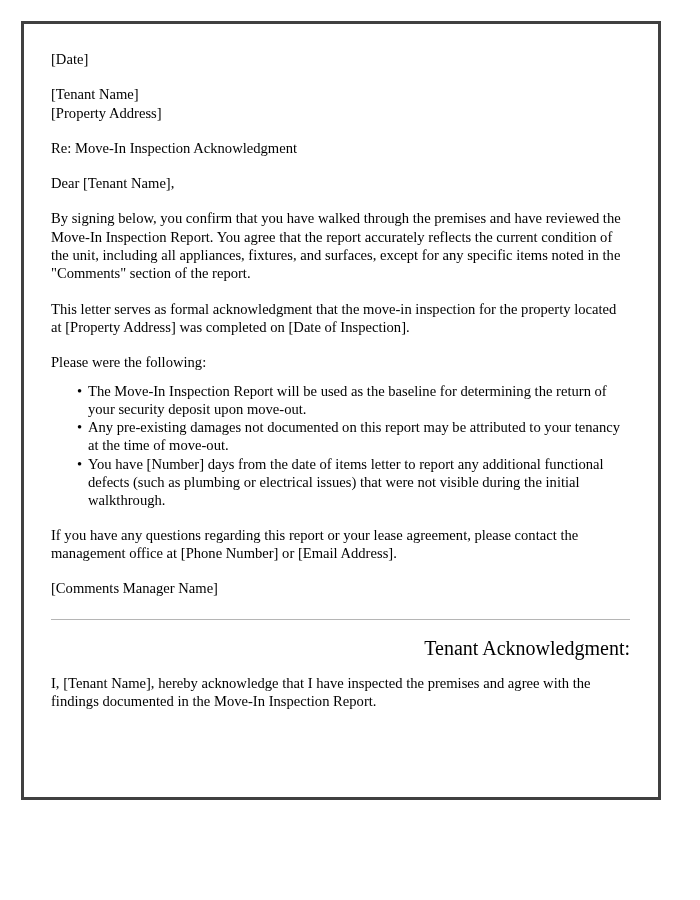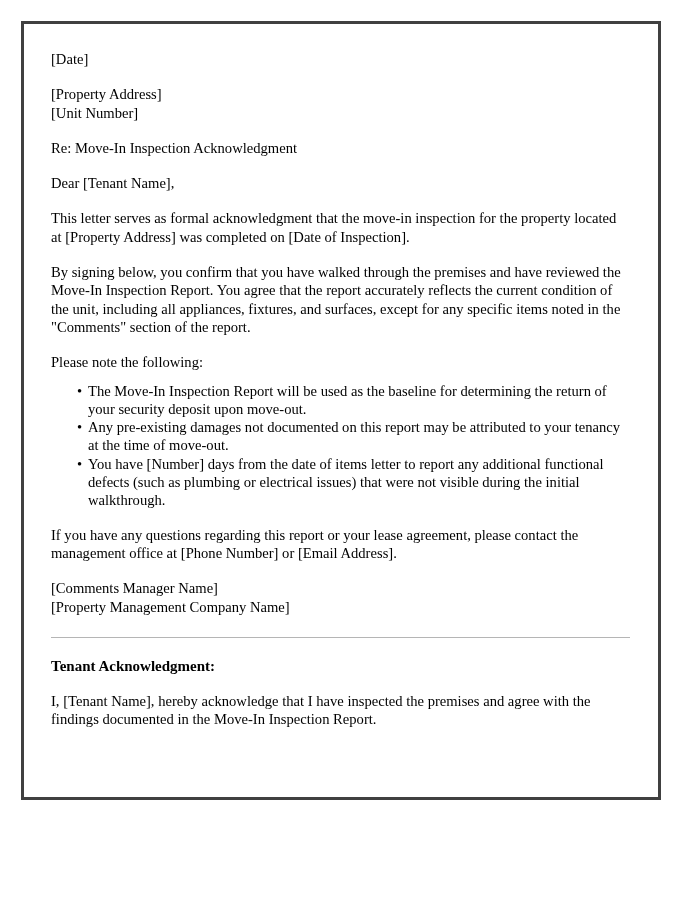--- a/index.html
+++ b/index.html
@@ -73,63 +73,64 @@
 
   .divider {
     border: 0;
     border-top: 1px solid #b5b5b5;
     margin: 21px 0 19px 0;
     height: 0;
     width: 100%;
   }
 
   .ack-heading {
-    font-weight: bold;
-    font-size: 15px;
+    font-weight: normal;
+    font-size: 20px;
     line-height: 18.3px;
     margin: 0 0 17px 0;
+    text-align: right;
   }
 
   .tight {
     margin-bottom: 0;
   }
 </style>
 </head>
 <body>
 
 <div class="page-sheet">
   <div class="page-inner">
 
     <div class="block">
       <div class="letter-line">[Date]</div>
     </div>
 
     <div class="block addr-block">
+      <div class="letter-line">[Tenant Name]</div>
       <div class="letter-line">[Property Address]</div>
-      <div class="letter-line">[Unit Number]</div>
     </div>
 
     <div class="block">
       <div class="letter-line">Re: Move-In Inspection Acknowledgment</div>
     </div>
 
     <div class="block">
       <div class="letter-line">Dear [Tenant Name],</div>
     </div>
 
     <div class="block">
+      <p class="letter-para">By signing below, you confirm that you have walked through the premises and have reviewed the Move-In Inspection Report. You agree that the report accurately reflects the current condition of the unit, including all appliances, fixtures, and surfaces, except for any specific items noted in the "Comments" section of the report.</p>
+    </div>
+
+    <div class="block">
       <p class="letter-para">This letter serves as formal acknowledgment that the move-in inspection for the property located at [Property Address] was completed on [Date of Inspection].</p>
     </div>
 
-    <div class="block">
-      <p class="letter-para">By signing below, you confirm that you have walked through the premises and have reviewed the Move-In Inspection Report. You agree that the report accurately reflects the current condition of the unit, including all appliances, fixtures, and surfaces, except for any specific items noted in the "Comments" section of the report.</p>
-    </div>
-
     <div class="block tight">
-      <div class="letter-line">Please note the following:</div>
+      <div class="letter-line">Please were the following:</div>
     </div>
 
     <ul class="bullet-list">
       <li>
         <span class="bullet-dot">•</span>
         <span>The Move-In Inspection Report will be used as the baseline for determining the return of your security deposit upon move-out.</span>
       </li>
       <li>
         <span class="bullet-dot">•</span>
         <span>Any pre-existing damages not documented on this report may be attributed to your tenancy at the time of move-out.</span>
@@ -140,21 +141,20 @@
       </li>
     </ul>
 
     <div class="block">
       <p class="letter-para">If you have any questions regarding this report or your lease agreement, please contact the management office at [Phone Number] or [Email Address].</p>
     </div>
 
 
     <div class="block addr-block">
       <div class="letter-line">[Comments Manager Name]</div>
-      <div class="letter-line">[Property Management Company Name]</div>
     </div>
 
     <hr class="divider">
 
     <div class="ack-heading">Tenant Acknowledgment:</div>
 
     <div class="block">
       <p class="letter-para">I, [Tenant Name], hereby acknowledge that I have inspected the premises and agree with the findings documented in the Move-In Inspection Report.</p>
     </div>
 

